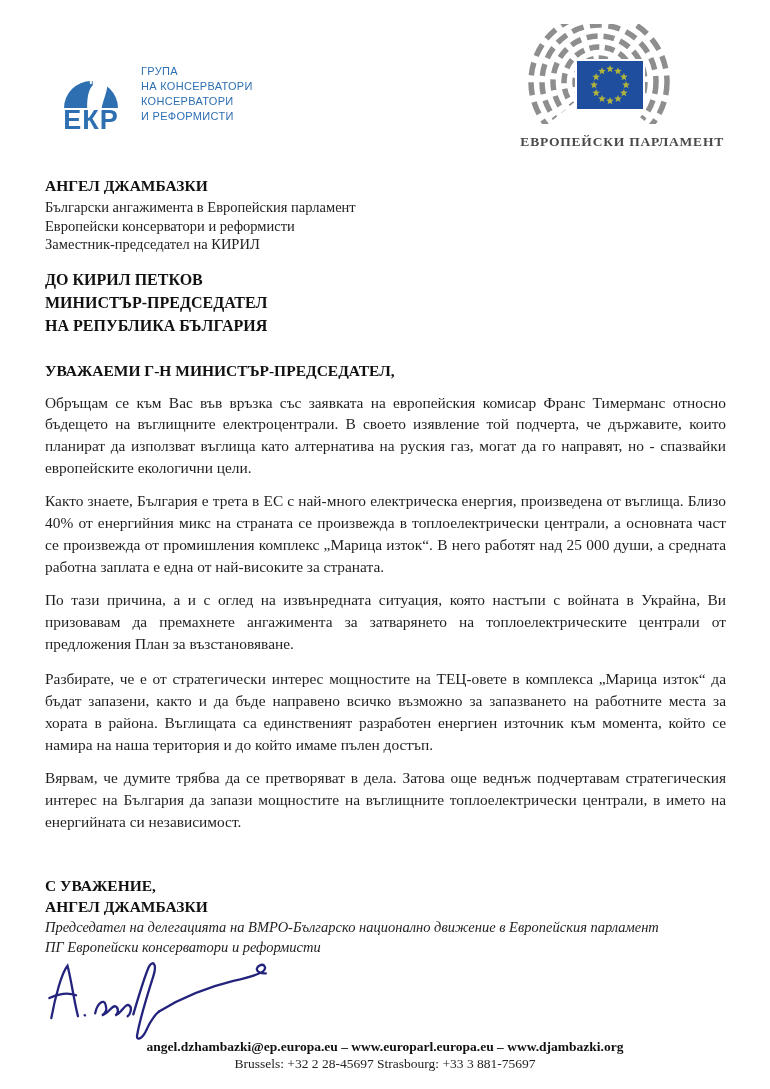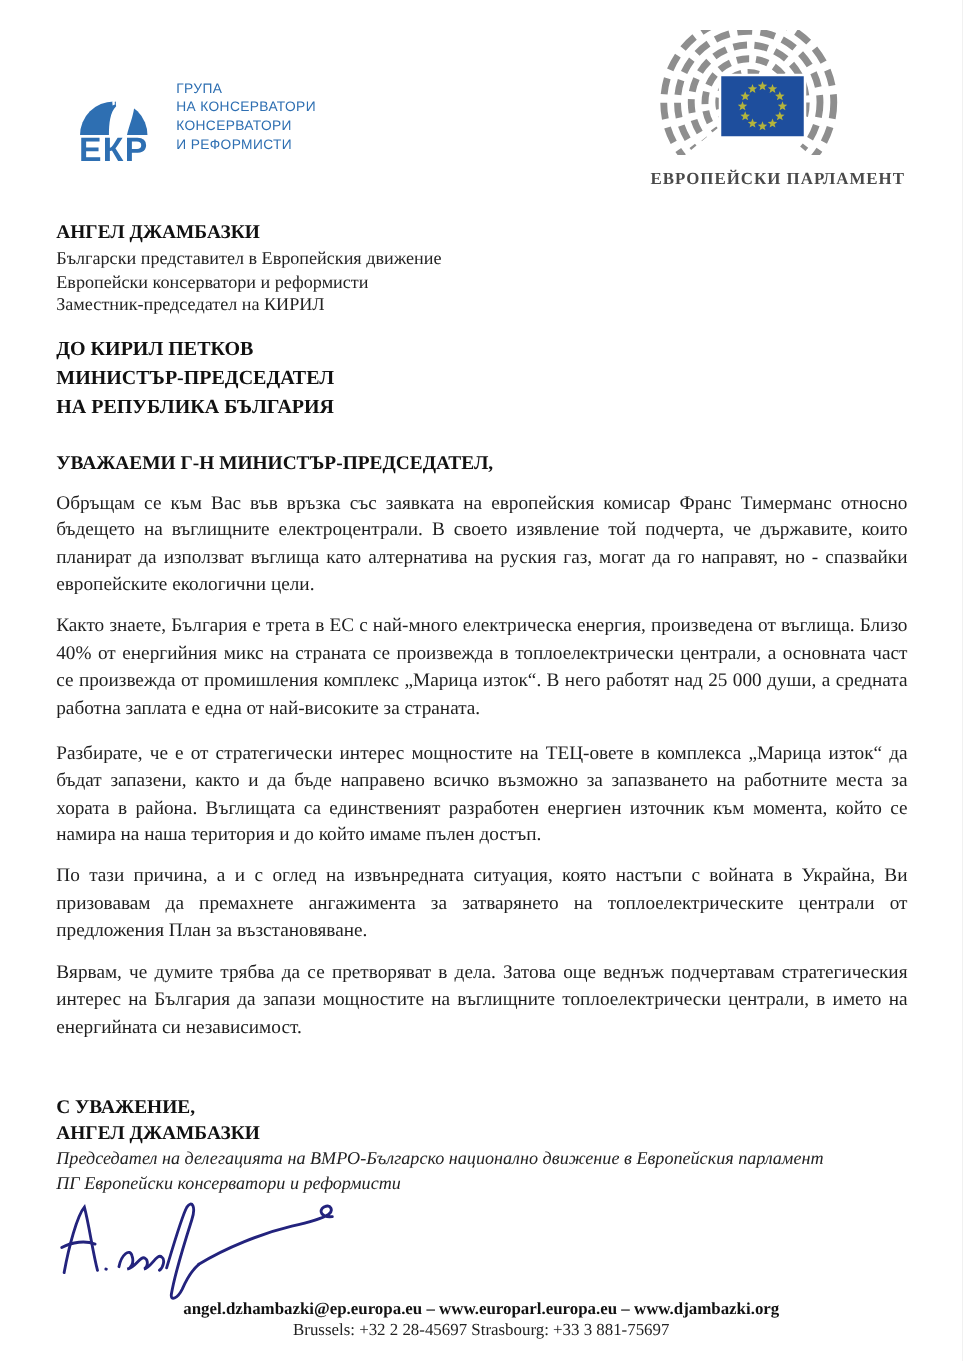--- a/index.html
+++ b/index.html
@@ -112,37 +112,37 @@
           </g>
       </g>
     </svg>
     <div class="ep-label">ЕВРОПЕЙСКИ ПАРЛАМЕНТ</div>
   </div>
 
   <main class="content">
 
     <div>
       <div class="sender-name">АНГЕЛ ДЖАМБАЗКИ</div>
-      <div class="sender-line">Български представител в Европейския движение</div>
+      <div class="sender-line">Български ангажимента в Европейския парламент</div>
       <div class="sender-line">Европейски консерватори и реформисти</div>
       <div class="sender-line">Заместник-председател на КИРИЛ</div>
     </div>
 
     <div class="recipient">
       <div class="recipient-line">ДО КИРИЛ ПЕТКОВ</div>
       <div class="recipient-line">МИНИСТЪР-ПРЕДСЕДАТЕЛ</div>
       <div class="recipient-line">НА РЕПУБЛИКА БЪЛГАРИЯ</div>
     </div>
 
     <div class="salutation">УВАЖАЕМИ Г-Н МИНИСТЪР-ПРЕДСЕДАТЕЛ,</div>
 
     <p class="para">Обръщам се към Вас във връзка със заявката на европейския комисар Франс Тимерманс относно бъдещето на въглищните електроцентрали. В своето изявление той подчерта, че държавите, които планират да използват въглища като алтернатива на руския газ, могат да го направят, но - спазвайки европейските екологични цели.</p>
     <p class="para">Както знаете, България е трета в ЕС с най-много електрическа енергия, произведена от въглища. Близо 40% от енергийния микс на страната се произвежда в топлоелектрически централи, а основната част се произвежда от промишления комплекс „Марица изток“. В него работят над 25 000 души, а средната работна заплата е една от най-високите за страната.</p>
+    <p class="para">По тази причина, а и с оглед на извънредната ситуация, която настъпи с войната в Украйна, Ви призовавам да премахнете ангажимента за затварянето на топлоелектрическите централи от предложения План за възстановяване.</p>
     <p class="para gap-lg">Разбирате, че е от стратегически интерес мощностите на ТЕЦ-овете в комплекса „Марица изток“ да бъдат запазени, както и да бъде направено всичко възможно за запазването на работните места за хората в района. Въглищата са единственият разработен енергиен източник към момента, който се намира на наша територия и до който имаме пълен достъп.</p>
-    <p class="para">По тази причина, а и с оглед на извънредната ситуация, която настъпи с войната в Украйна, Ви призовавам да премахнете ангажимента за затварянето на топлоелектрическите централи от предложения План за възстановяване.</p>
     <p class="para">Вярвам, че думите трябва да се претворяват в дела. Затова още веднъж подчертавам стратегическия интерес на България да запази мощностите на въглищните топлоелектрически централи, в името на енергийната си независимост.</p>
 
     <div class="closing">
       <div class="closing-regards">С УВАЖЕНИЕ,</div>
       <div class="closing-name">АНГЕЛ ДЖАМБАЗКИ</div>
       <div class="closing-title">Председател на делегацията на ВМРО-Българско национално движение в Европейския парламент</div>
       <div class="closing-title">ПГ Европейски консерватори и реформисти</div>
     </div>
 
     <svg class="signature" width="230" height="82" viewBox="0 0 240 86">

